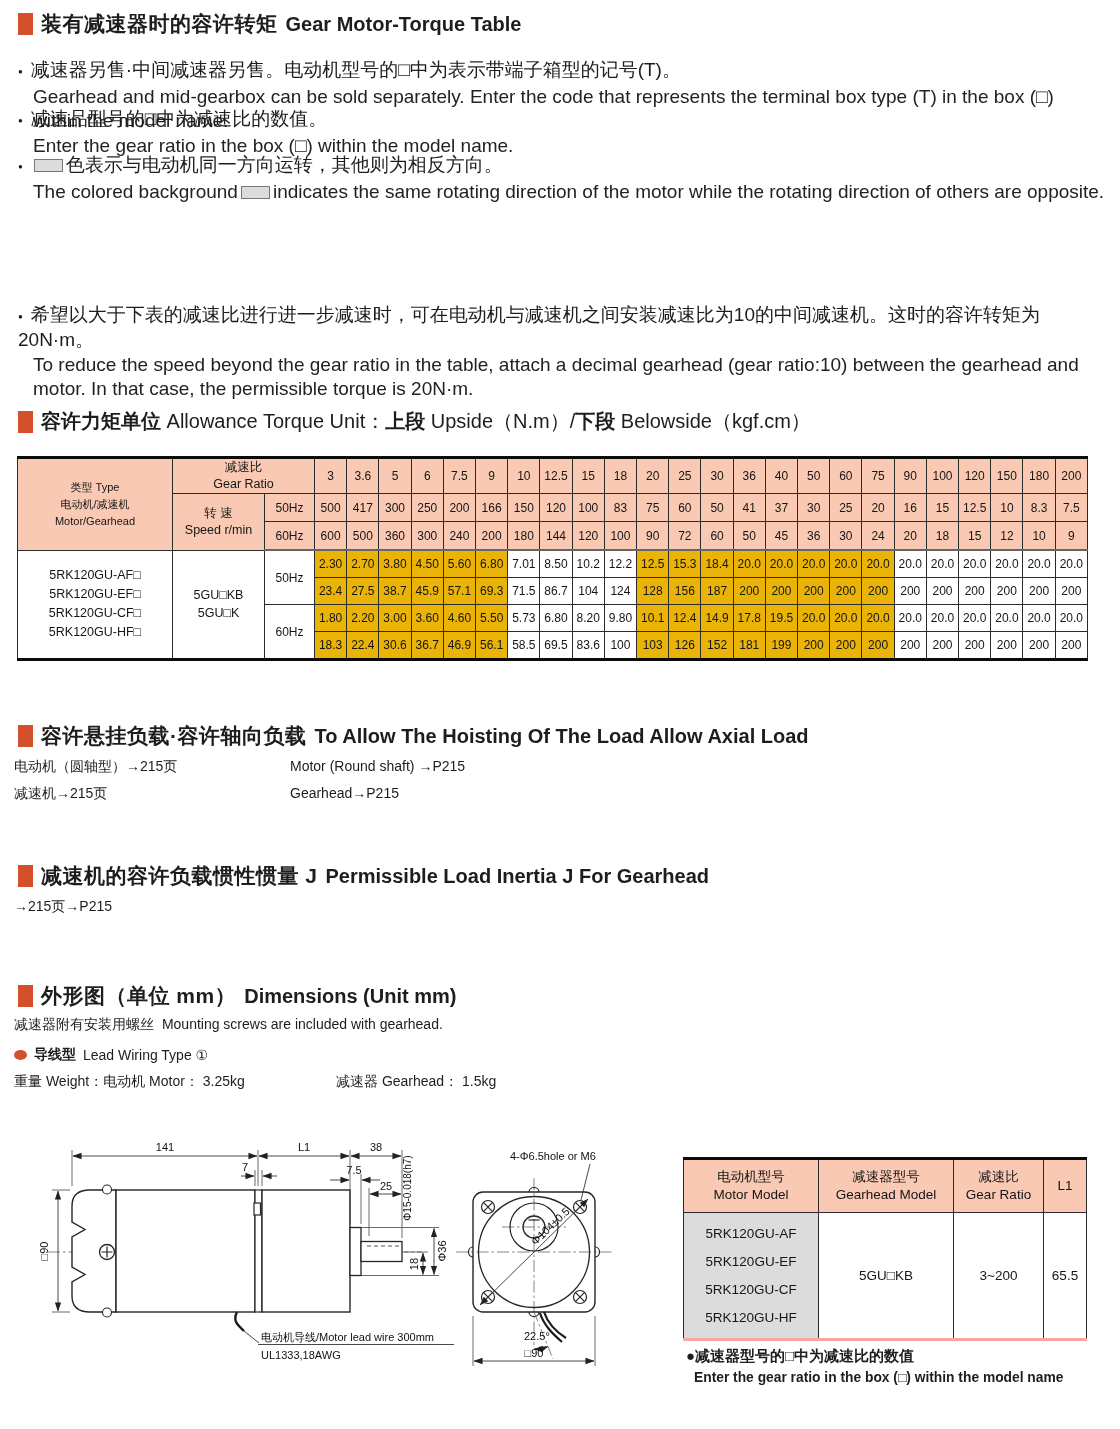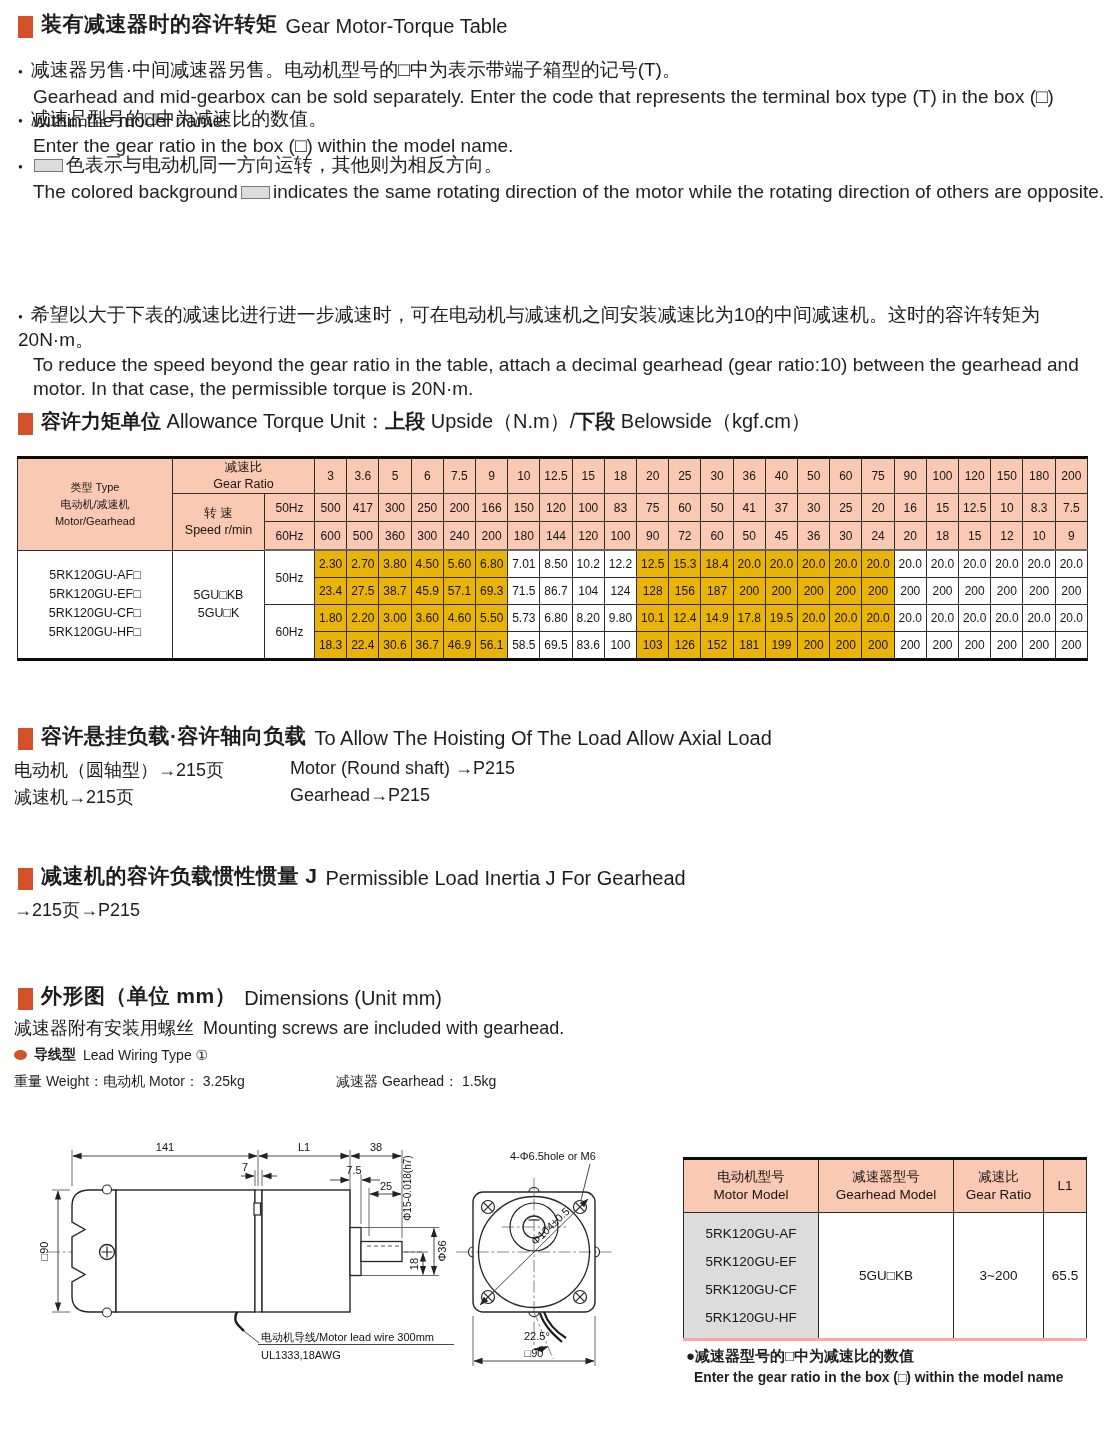--- a/index.html
+++ b/index.html
@@ -1,22 +1,22 @@
 <!DOCTYPE html>
 <html><head>
 <meta charset="utf-8">
 <style>
   html,body{margin:0;padding:0;background:#fff;}
   .page{position:relative;width:1120px;height:1429px;background:#fff;overflow:hidden;
         font-family:"Liberation Sans",sans-serif;color:#1d1d1d;}
   
-  .sec-head{position:absolute;left:18px;display:flex;align-items:flex-end;gap:8px;white-space:nowrap;}
+  .sec-head{position:absolute;left:18px;display:flex;align-items:center;gap:8px;white-space:nowrap;}
   .sec-head .sq{width:15px;height:22px;background:#d2502a;flex:0 0 auto;}
   .sec-head .zh{font-size:21px;font-weight:700;letter-spacing:.5px;}
-  .sec-head .en{font-size:20px;font-weight:400;}
+  .sec-head .en{font-size:20px;font-weight:700;}
   .sec-head .seg{font-size:20px;}
   
   .bullet{position:absolute;left:18px;width:1088px;font-size:19px;line-height:23px;}
   .bullet .bzh{color:#1d1d1d;}
   .bullet .bzh::before{content:"●";font-size:8px;vertical-align:2px;margin-right:8px;}
   .bullet .ben{color:#222;margin-left:15px;margin-top:2px;line-height:24px;}
   .swatch{display:inline-block;width:27px;height:11px;background:#dcdcdd;border:1px solid #777;
           vertical-align:-1px;margin:0 3px;}
   
   .ttable{position:absolute;left:17px;top:456px;width:1071px;border-collapse:collapse;table-layout:fixed;
@@ -28,21 +28,21 @@
   .ttable .typ{font-size:11px;line-height:17px;}
   .ttable .gr,.ttable .sp{font-size:12.5px;line-height:17px;}
   .ttable .hz{height:27px;}
   .ttable thead .num{font-size:12px;}
   .ttable tbody td{height:26px;background:#fff;}
   .ttable tbody td.sh{background:#eab308;}
   .ttable td.models{font-size:12.5px;line-height:19px;text-align:center;}
   .ttable td.gh{font-size:12.5px;line-height:18px;}
   .ttable td.hzb{font-size:12px;}
   
-  .trow{position:absolute;left:14px;font-size:18px;white-space:nowrap;}
+  .trow{position:absolute;left:14px;font-size:14px;white-space:nowrap;}
   .trow .col2{position:absolute;left:276px;top:0;}
   
   .leadline{position:absolute;left:14px;display:flex;align-items:center;gap:7px;font-size:14px;}
   .odot{width:13px;height:10px;border-radius:50%;background:#d2502a;}
   .leadline .b{font-weight:700;}
   
   .mtable{position:absolute;left:683px;top:1157px;width:403px;border-collapse:collapse;table-layout:fixed;
           border-top:3px solid #0b0b0b;border-bottom:3px solid #fca5a5;}
   .mtable th,.mtable td{border:1.5px solid #2b2b2b;text-align:center;font-weight:400;color:#151515;}
   .mtable th{background:#f9c9b3;font-size:13.5px;line-height:18px;height:50px;}

